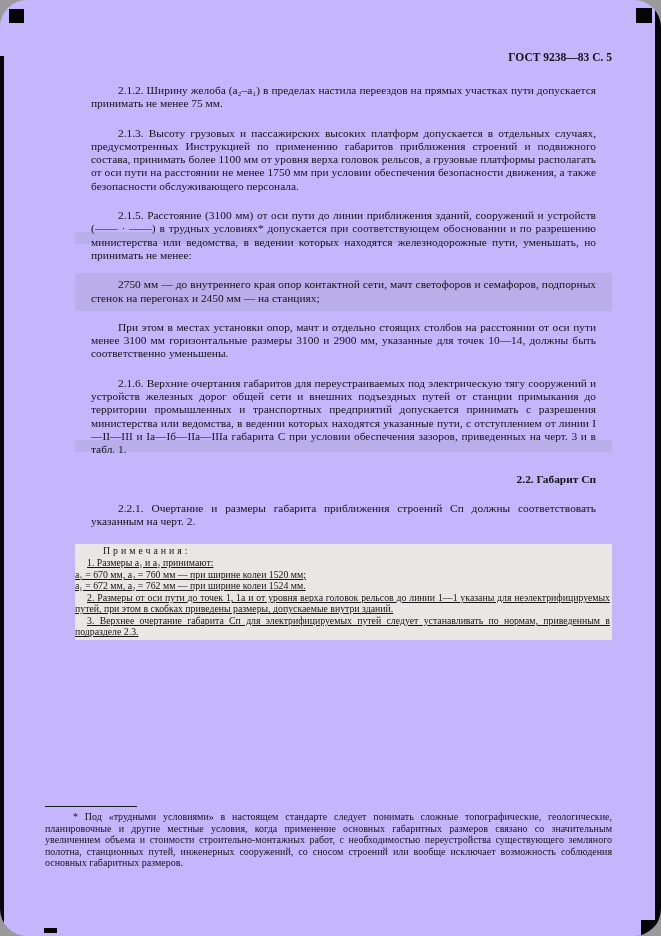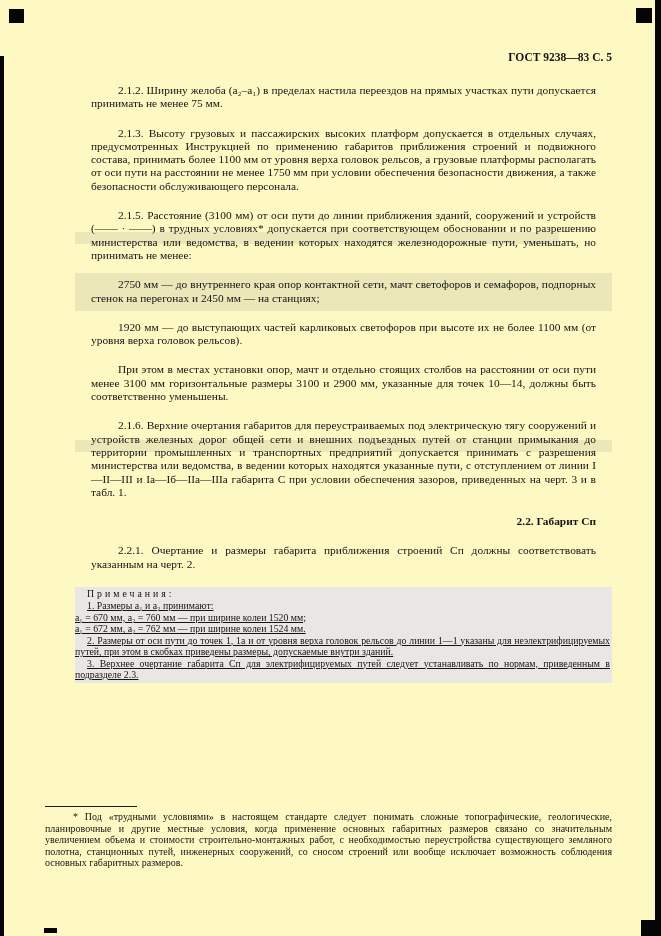--- a/index.html
+++ b/index.html
@@ -4,24 +4,25 @@
 <style>
   html, body {
     margin: 0;
     padding: 0;
     background: #9a9a9a;
   }
   .page {
     position: relative;
     width: 661px;
     height: 936px;
-    background: #fef9c3;
+    background: #c4b5fd;
     overflow: hidden;
     font-family: "Liberation Serif", "DejaVu Serif", serif;
     color: #141414;
+    border-radius: 27px;
   }
   .content {
     position: absolute;
     left: 75px;
     top: 51px;
     width: 537px;
   }
   .doc-header {
     font-size: 11.5px;
     font-weight: 700;
@@ -44,20 +45,21 @@
     margin-top: 4px;
     background: #e8e7e3;
     padding: 1px 2px 2px 0;
   }
   .notes-title {
     font-size: 9.8px;
     line-height: 12px;
     letter-spacing: 3px;
     text-indent: 12px;
     margin: 0;
+    padding-left: 16px;
   }
   .note {
     font-size: 9.8px;
     line-height: 11.5px;
     text-align: justify;
     margin: 0;
     text-decoration: underline;
   }
   .note.indent {
     text-indent: 12px;
@@ -116,21 +118,20 @@
   <div class="shade sh3"></div>
 
   <div class="content">
 
     <div class="doc-header">ГОСТ 9238—83 С. 5</div>
 
     <p class="para">2.1.2. Ширину желоба (a₂–a₁) в пределах настила переездов на прямых участках пути допускается принимать не менее 75 мм.</p>
     <p class="para">2.1.3. Высоту грузовых и пассажирских высоких платформ допускается в отдельных случаях, предусмотренных Инструкцией по применению габаритов приближения строений и подвижного состава, принимать более 1100 мм от уровня верха головок рельсов, а грузовые платформы располагать от оси пути на расстоянии не менее 1750 мм при условии обеспечения безопасности движения, а также безопасности обслуживающего персонала.</p>
     <p class="para">2.1.5. Расстояние (3100 мм) от оси пути до линии приближения зданий, сооружений и устройств (—— · ——) в трудных условиях* допускается при соответствующем обосновании и по разрешению министерства или ведомства, в ведении которых находятся железнодорожные пути, уменьшать, но принимать не менее:</p>
     <p class="para">2750 мм — до внутреннего края опор контактной сети, мачт светофоров и семафоров, подпорных стенок на перегонах и 2450 мм — на станциях;</p>
-    <p class="para">1920 мм — до выступающих частей карликовых светофоров при высоте их не более 1100 мм (от уровня верха головок рельсов).</p>
     <p class="para">При этом в местах установки опор, мачт и отдельно стоящих столбов на расстоянии от оси пути менее 3100 мм горизонтальные размеры 3100 и 2900 мм, указанные для точек 10—14, должны быть соответственно уменьшены.</p>
     <p class="para">2.1.6. Верхние очертания габаритов для переустраиваемых под электрическую тягу сооружений и устройств железных дорог общей сети и внешних подъездных путей от станции примыкания до территории промышленных и транспортных предприятий допускается принимать с разрешения министерства или ведомства, в ведении которых находятся указанные пути, с отступлением от линии I—II—III и Iа—Iб—IIа—IIIа габарита С при условии обеспечения зазоров, приведенных на черт. 3 и в табл. 1.</p>
     <p class="para bold-para">2.2. Габарит Сп</p>
     <p class="para">2.2.1. Очертание и размеры габарита приближения строений Сп должны соответствовать указанным на черт. 2.</p>
 
     <div class="notes">
       <p class="notes-title">Примечания:</p>
       <p class="note indent">1. Размеры a₁ и a₂ принимают:</p>
       <p class="note">a₁ = 670 мм, a₂ = 760 мм — при ширине колеи 1520 мм;</p>
       <p class="note">a₁ = 672 мм, a₂ = 762 мм — при ширине колеи 1524 мм.</p>

